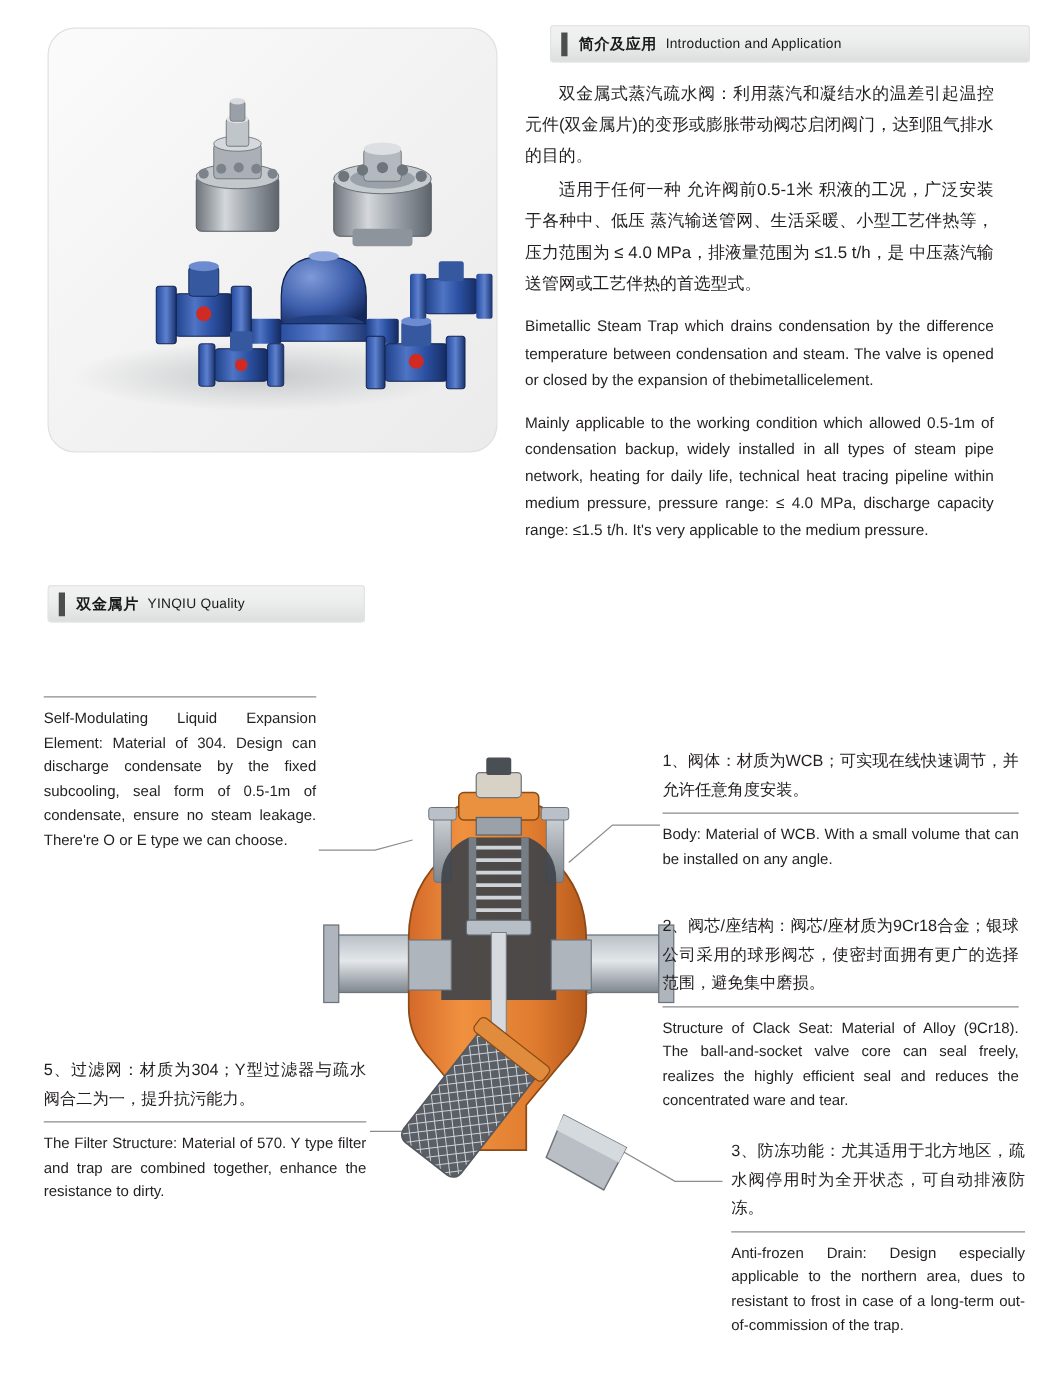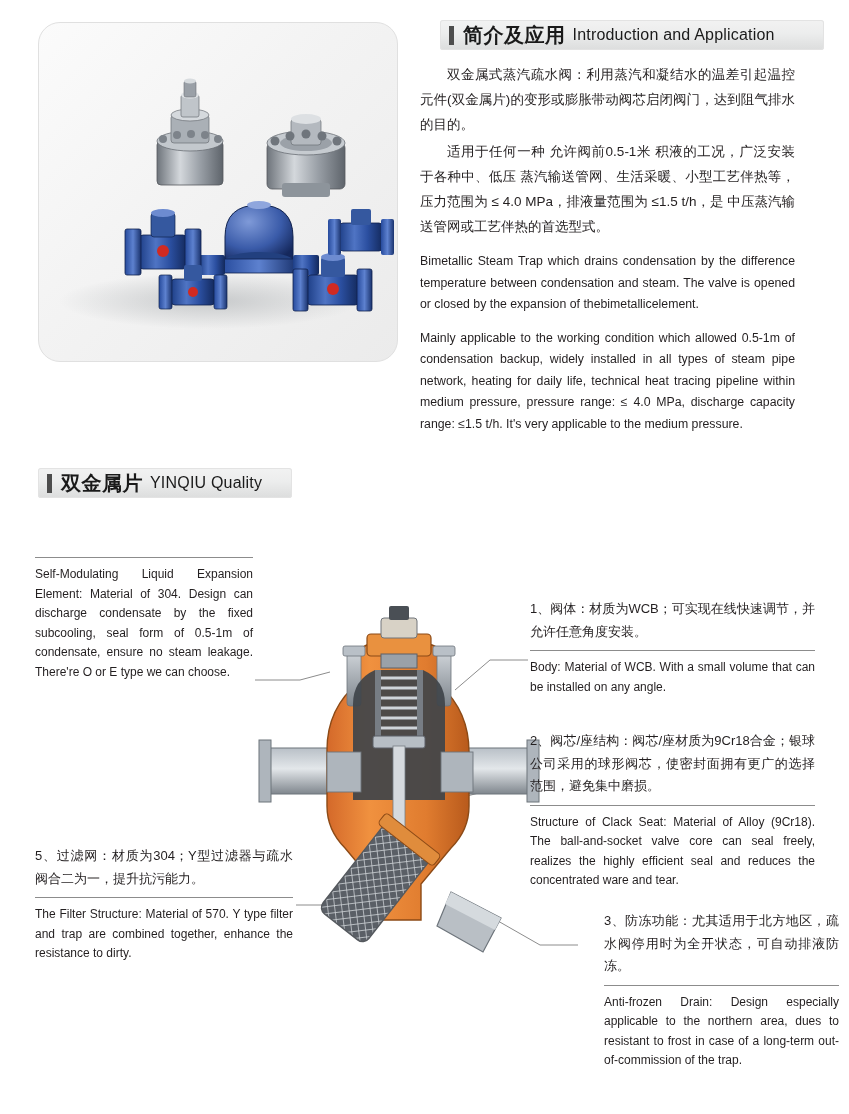--- a/index.html
+++ b/index.html
@@ -28,29 +28,29 @@
     padding: 0 14px 0 0;
   }
   .section-head .bar {
     width: 5px;
     height: 19px;
     background: #4d4d4d;
     margin: 0 9px 0 9px;
     flex: 0 0 auto;
   }
   .section-head .cn {
-    font-size: 20px;
+    font-size: 12px;
     font-weight: bold;
     color: #1a1a1a;
     letter-spacing: 0.5px;
     margin-right: 7px;
     white-space: nowrap;
   }
   .section-head .en {
-    font-size: 16px;
+    font-size: 11px;
     color: #1a1a1a;
     white-space: nowrap;
     letter-spacing: 0.2px;
   }
 
   #intro-head { left: 440px; top: 20px; width: 370px; }
   #quality-head { left: 38px; top: 468px; width: 240px; }
 
   
   .intro-col {
@@ -108,21 +108,21 @@
     font-size: 12px;
     line-height: 19.5px;
     text-align: justify;
     color: #231f20;
   }
 
   #c4 { left: 35px;  top: 550px; width: 218px; }
   #c5 { left: 35px;  top: 845px; width: 258px; }
   #c1 { left: 530px; top: 598px; width: 285px; }
   #c2 { left: 530px; top: 730px; width: 285px; }
-  #c3 { left: 604px; top: 910px; width: 235px; }
+  #c3 { left: 585px; top: 910px; width: 235px; }
 
   
   #leaders {
     position: absolute;
     left: 0; top: 0;
     width: 849px; height: 1114px;
     pointer-events: none;
   }
 
   

